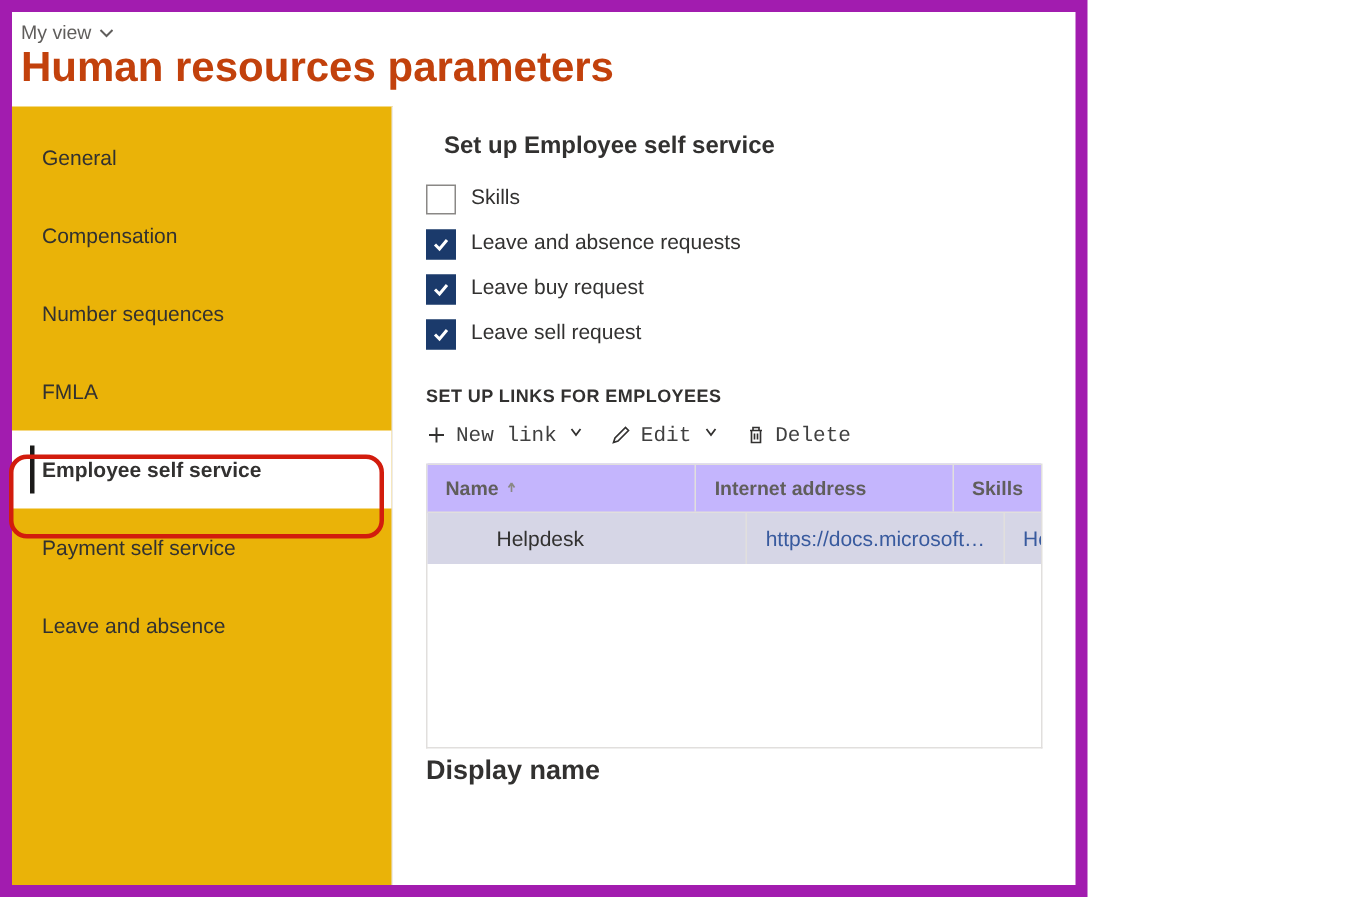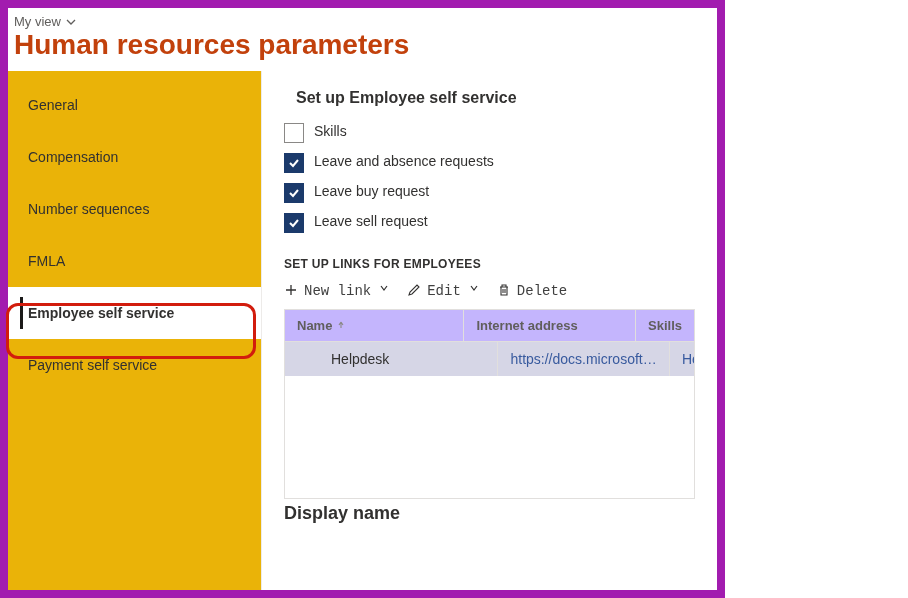--- a/index.html
+++ b/index.html
@@ -182,20 +182,21 @@
   <h1 class="page-title">Human resources parameters</h1>
 
   <div class="body">
     <div class="sidebar" style="position:relative;">
       <div class="side-item"><span>General</span></div>
       <div class="side-item"><span>Compensation</span></div>
       <div class="side-item"><span>Number sequences</span></div>
       <div class="side-item"><span>FMLA</span></div>
       <div class="side-item active"><span>Employee self service</span></div>
       <div class="side-item"><span>Payment self service</span></div>
+      <div class="side-item"><span>Leave and absence</span></div>
 
       <div class="highlight-wrap" style="left:-2px; top:232px; width:250px; height:56px;"></div>
     </div>
 
     <div class="main">
       <h2 class="section-title">Set up Employee self service</h2>
 
       <div class="check-row">
         <span class="chk"></span>
         <span>Skills</span>

